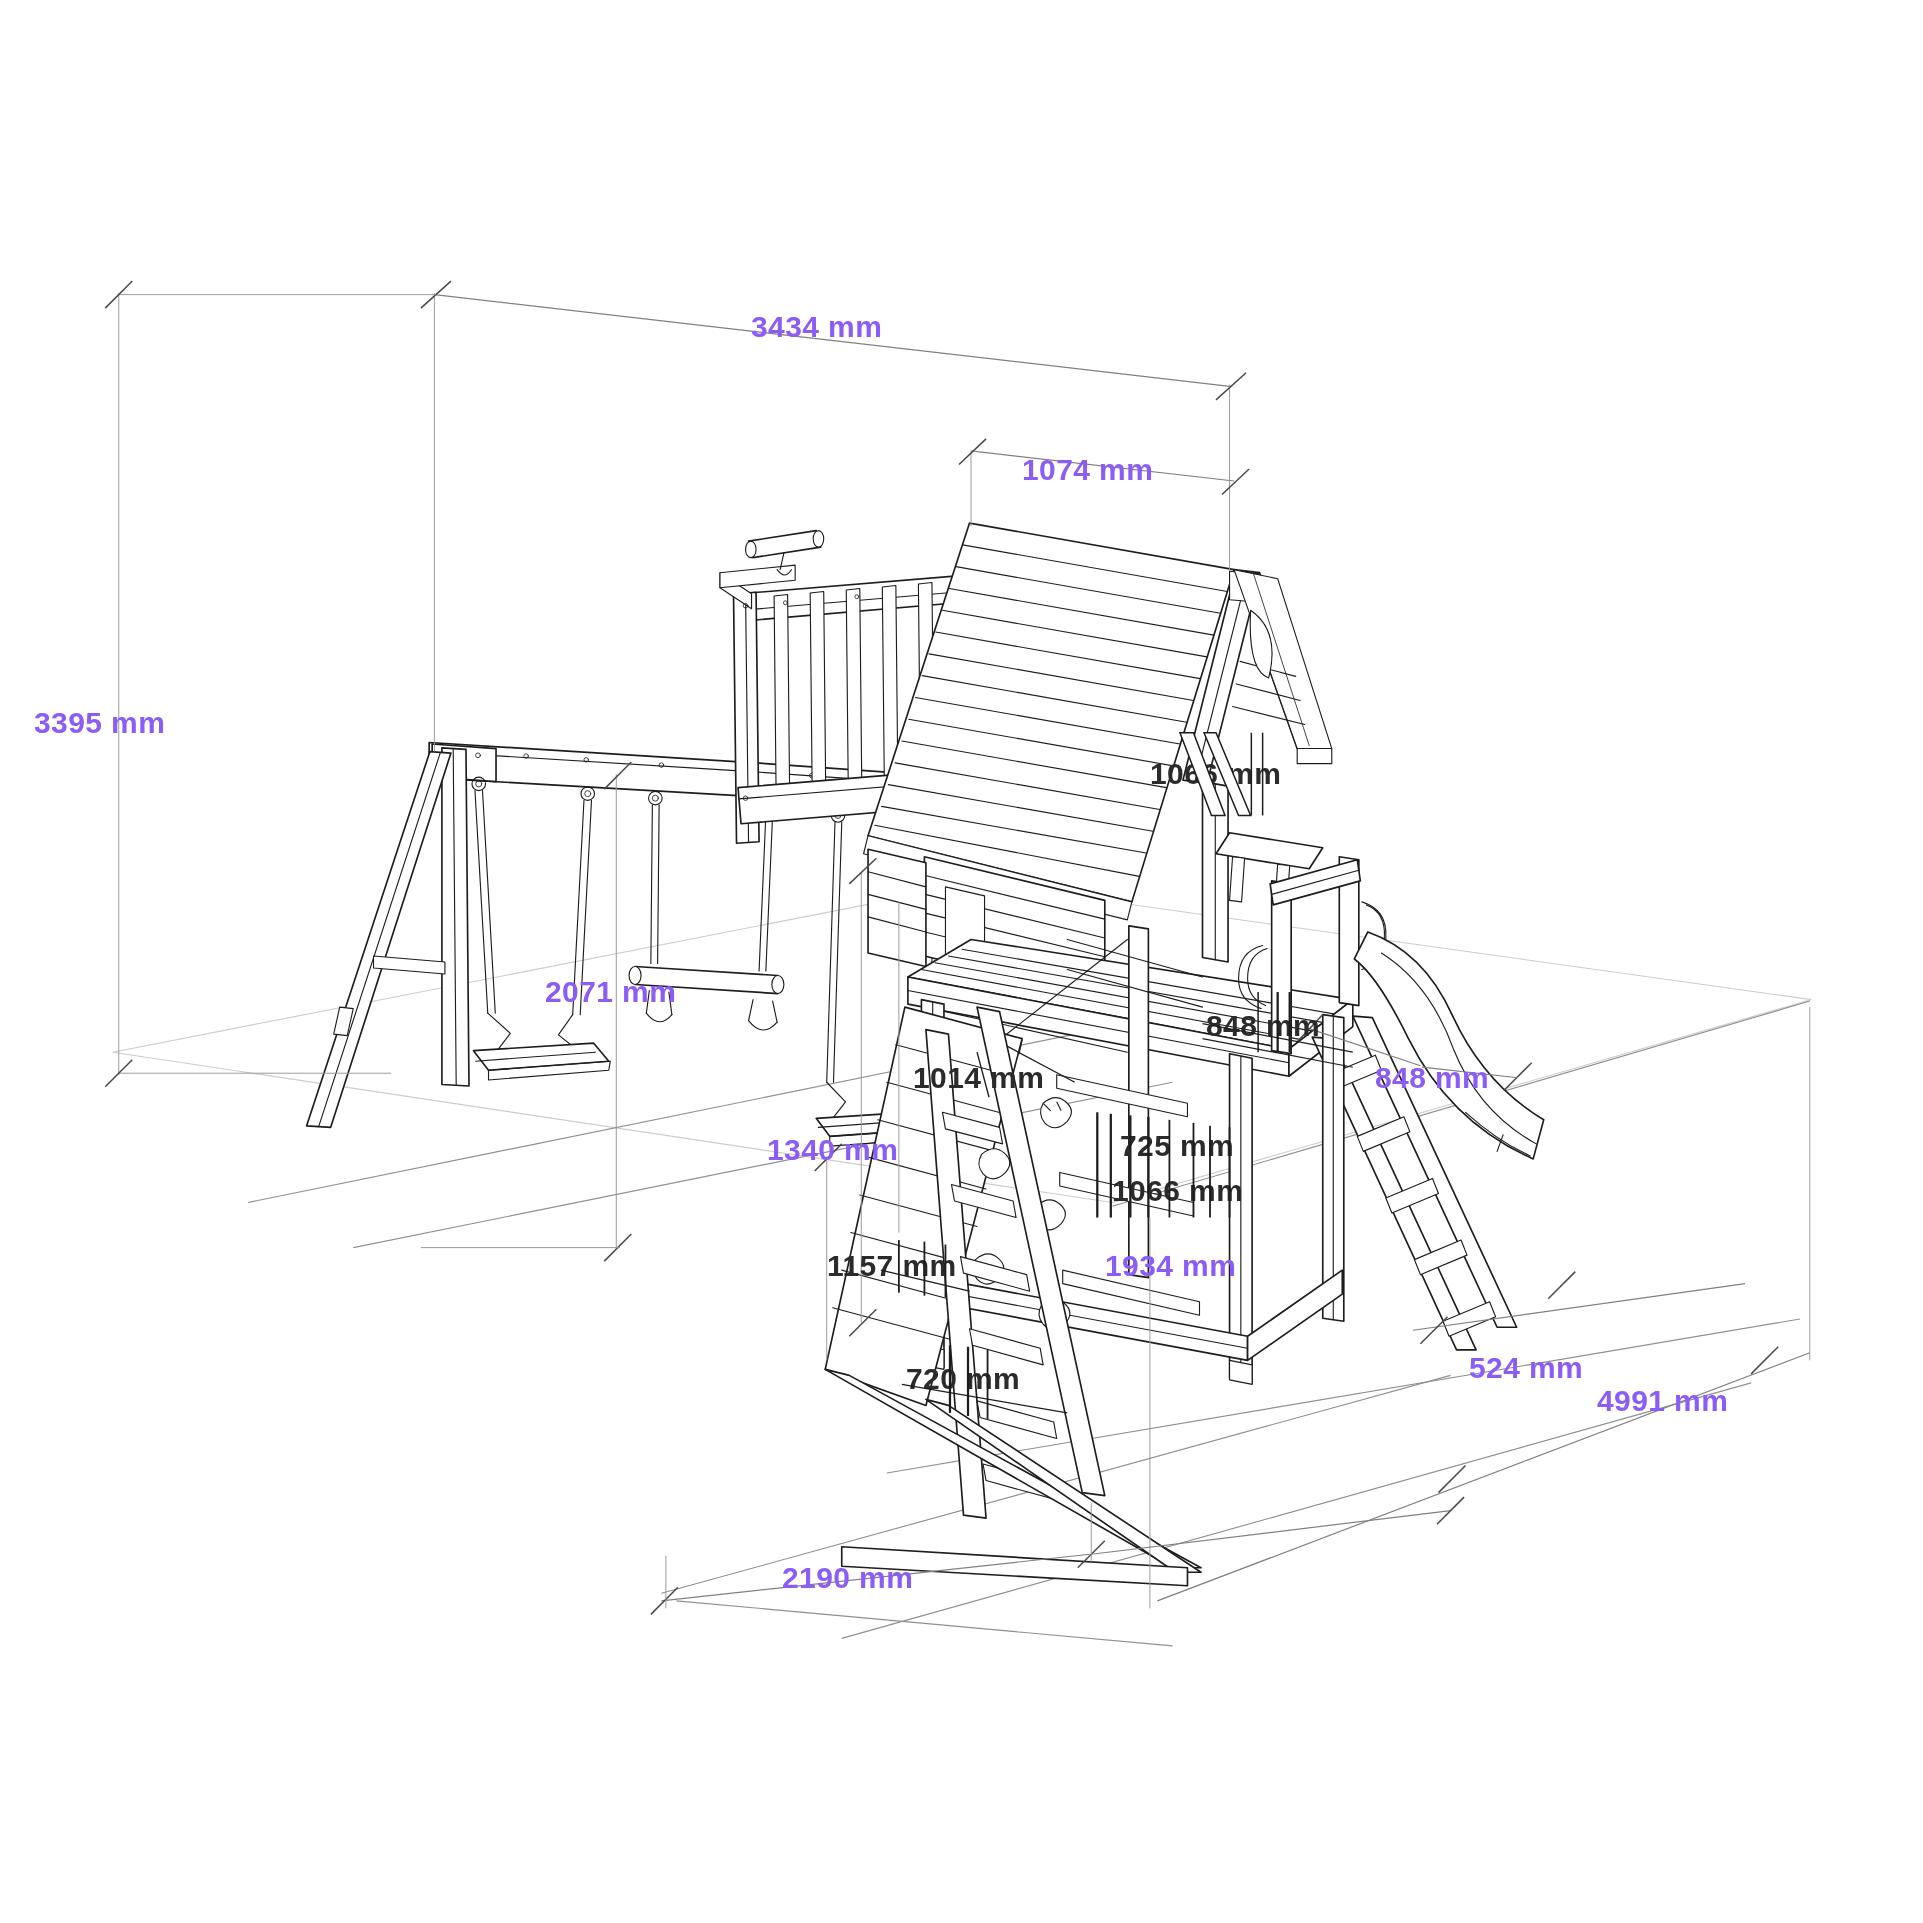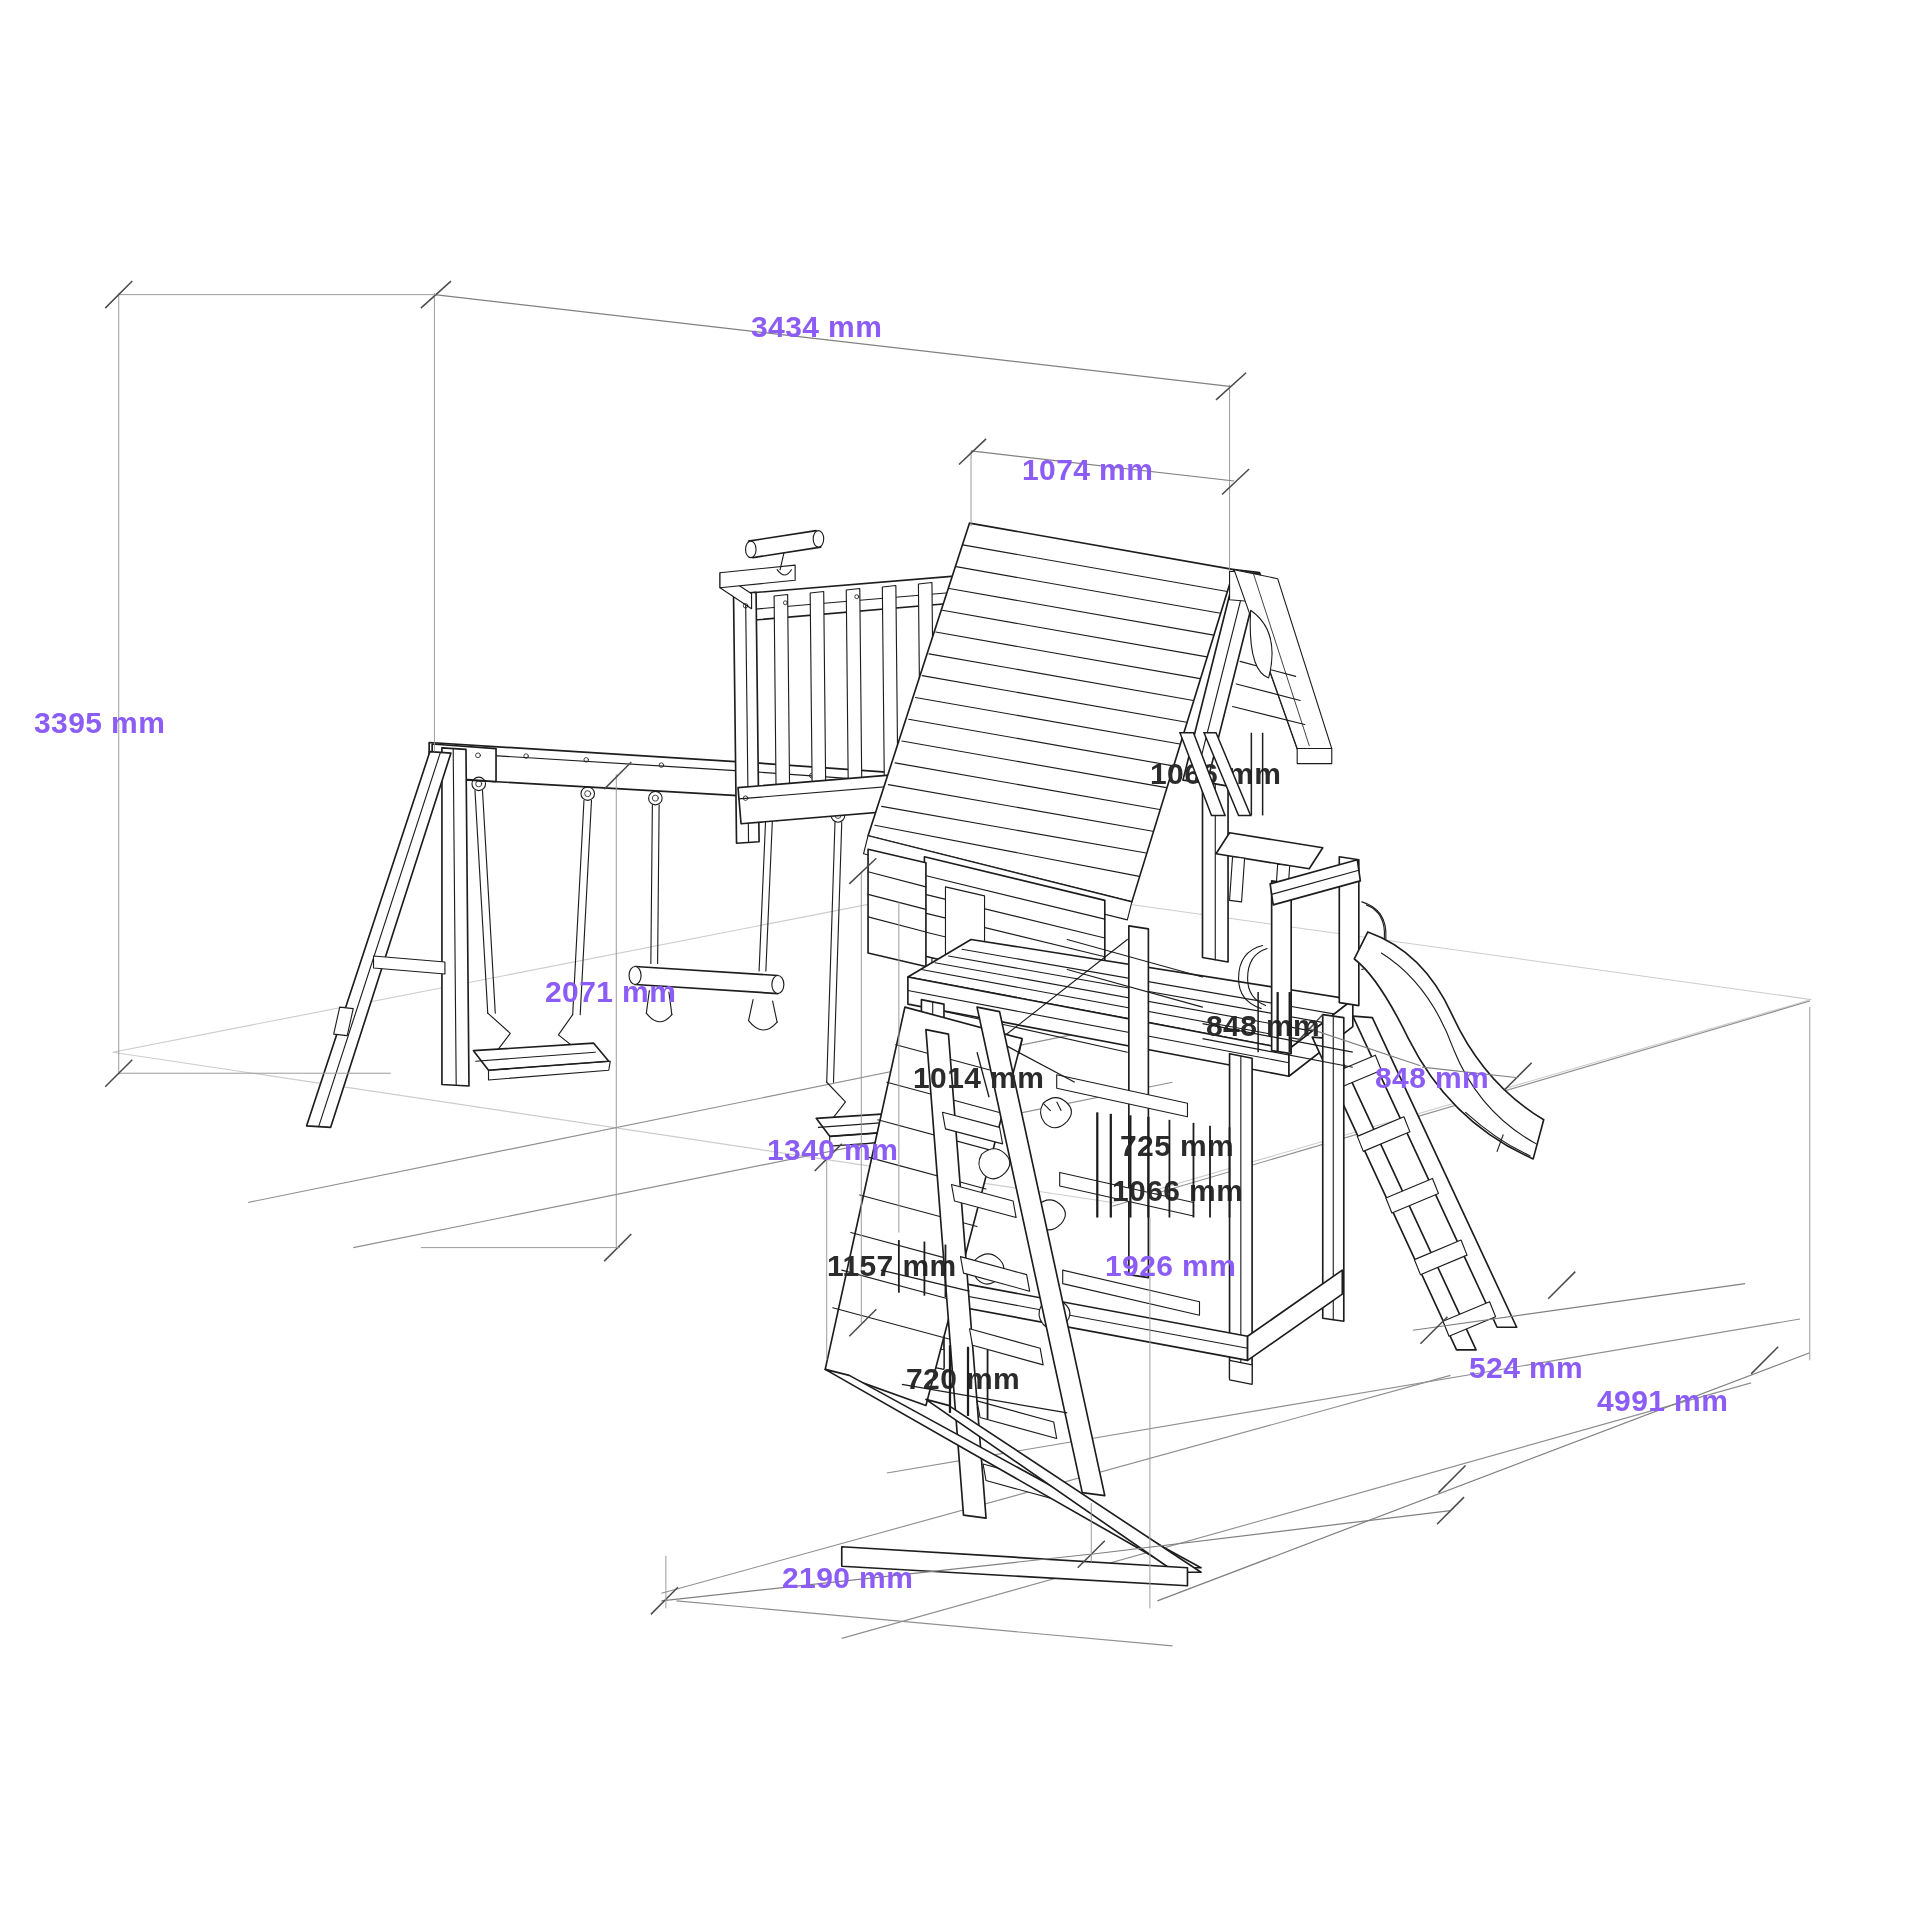--- a/index.html
+++ b/index.html
@@ -455,21 +455,21 @@
   <div class="dim-label dim-occluded" style="left:913px; top:1063px;">1014 mm</div>
 
   <div class="dim-label" style="left:767px; top:1135px;">1340 mm</div>
 
   <div class="dim-label dim-occluded" style="left:1120px; top:1131px;">725 mm</div>
 
   <div class="dim-label dim-occluded" style="left:1112px; top:1176px;">1066 mm</div>
 
   <div class="dim-label dim-occluded" style="left:827px; top:1251px;">1157 mm</div>
 
-  <div class="dim-label" style="left:1105px; top:1251px;">1926 mm</div>
+  <div class="dim-label" style="left:1105px; top:1251px;">1934 mm</div>
 
   <div class="dim-label dim-occluded" style="left:906px; top:1364px;">720 mm</div>
 
   <div class="dim-label" style="left:1469px; top:1353px;text-align:center;">524 mm</div>
 
   <div class="dim-label" style="left:1597px; top:1386px;">4991 mm</div>
 
   <div class="dim-label" style="left:782px; top:1563px;">2190 mm</div>
 
   <svg class="occ-mask" style="left:0; top:0; width:1924px; height:1924px;" viewBox="0 0 2560 2560" xmlns="http://www.w3.org/2000/svg">

